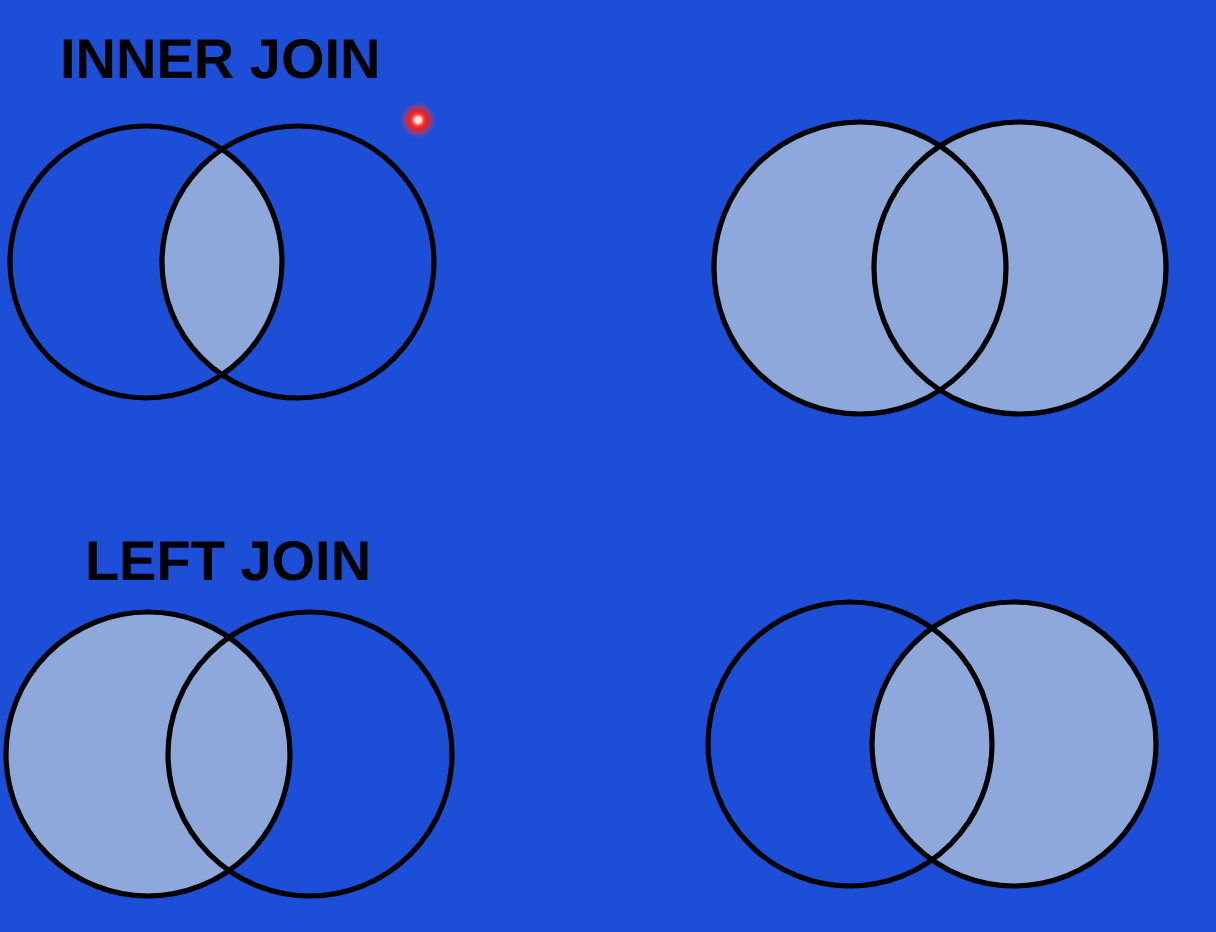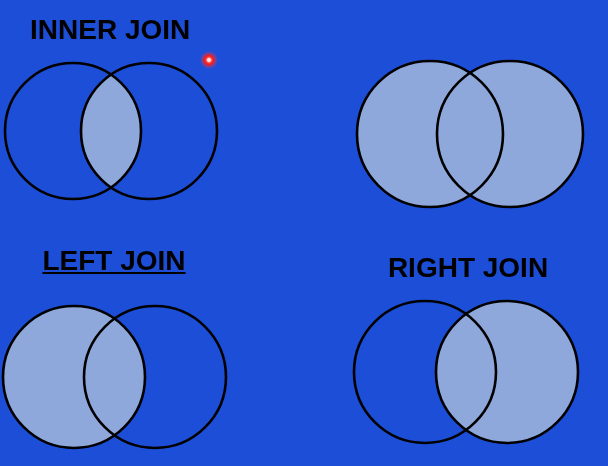--- a/index.html
+++ b/index.html
@@ -16,21 +16,21 @@
     font-size:28px;
     font-weight:700;
     line-height:30px;
     color:#000;
     text-align:center;
     white-space:nowrap;
     letter-spacing:0;
   }
   .t-inner{left:30px;top:15px;width:160px;}
   .t-full{left:338px;top:15px;width:252px;}
-  .t-left{left:40px;top:246px;width:148px;text-decoration:underline;}
+  .t-left{left:40px;top:266px;width:148px;}
   .t-right{left:384px;top:253px;width:168px;}
   .venn{position:absolute;width:304px;height:233px;}
   .v-inner{left:0;top:0;}
   .v-full{left:304px;top:0;}
   .v-left{left:0;top:233px;}
   .v-right{left:304px;top:233px;}
   .outline{fill:none;stroke-width:2.6px;}
   .fillshape{stroke:none;}
   .cursor-dot{
     position:absolute;left:200px;top:51px;width:18px;height:18px;
@@ -42,21 +42,20 @@
       rgba(255,90,90,0) 9px);
   }
 </style>
 </head>
 <body>
 
 <div class="canvas">
 
   <h2 class="title t-inner">INNER JOIN</h2>
   <h2 class="title t-left">LEFT JOIN</h2>
-  <h2 class="title t-right">RIGHT JOIN</h2>
 
   <svg class="venn v-inner" viewBox="0 0 304 233">
     <path class="fillshape" d="M 111 74.6 A 68 68 0 0 1 111 187.4 A 68 68 0 0 1 111 74.6 Z" fill="#8FA8DB"></path>
     <circle class="outline" cx="73" cy="131" r="68" stroke="#000000"></circle>
     <circle class="outline" cx="149" cy="131" r="68" stroke="#000000"></circle>
   </svg>
 
   <svg class="venn v-full" viewBox="0 0 304 233">
     <circle class="fillshape" cx="126" cy="134" r="73" fill="#8FA8DB"></circle>
     <circle class="fillshape" cx="206" cy="134" r="73" fill="#8FA8DB"></circle>

